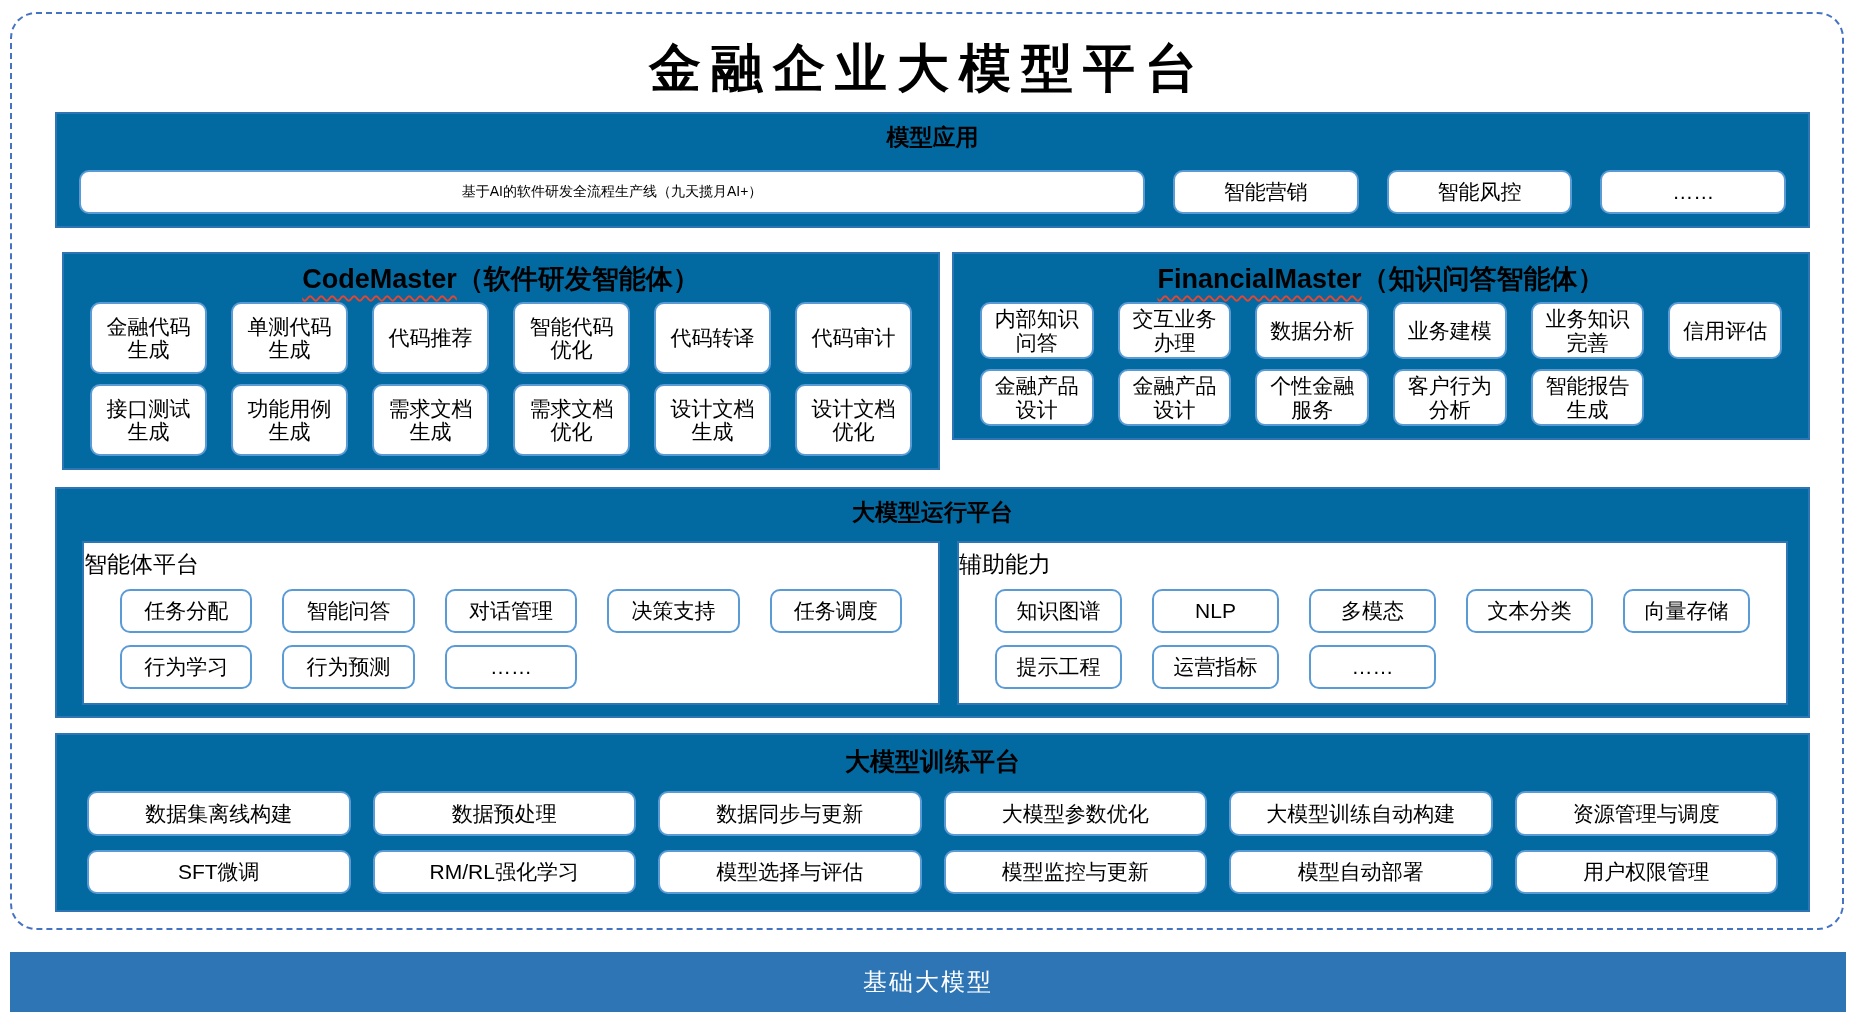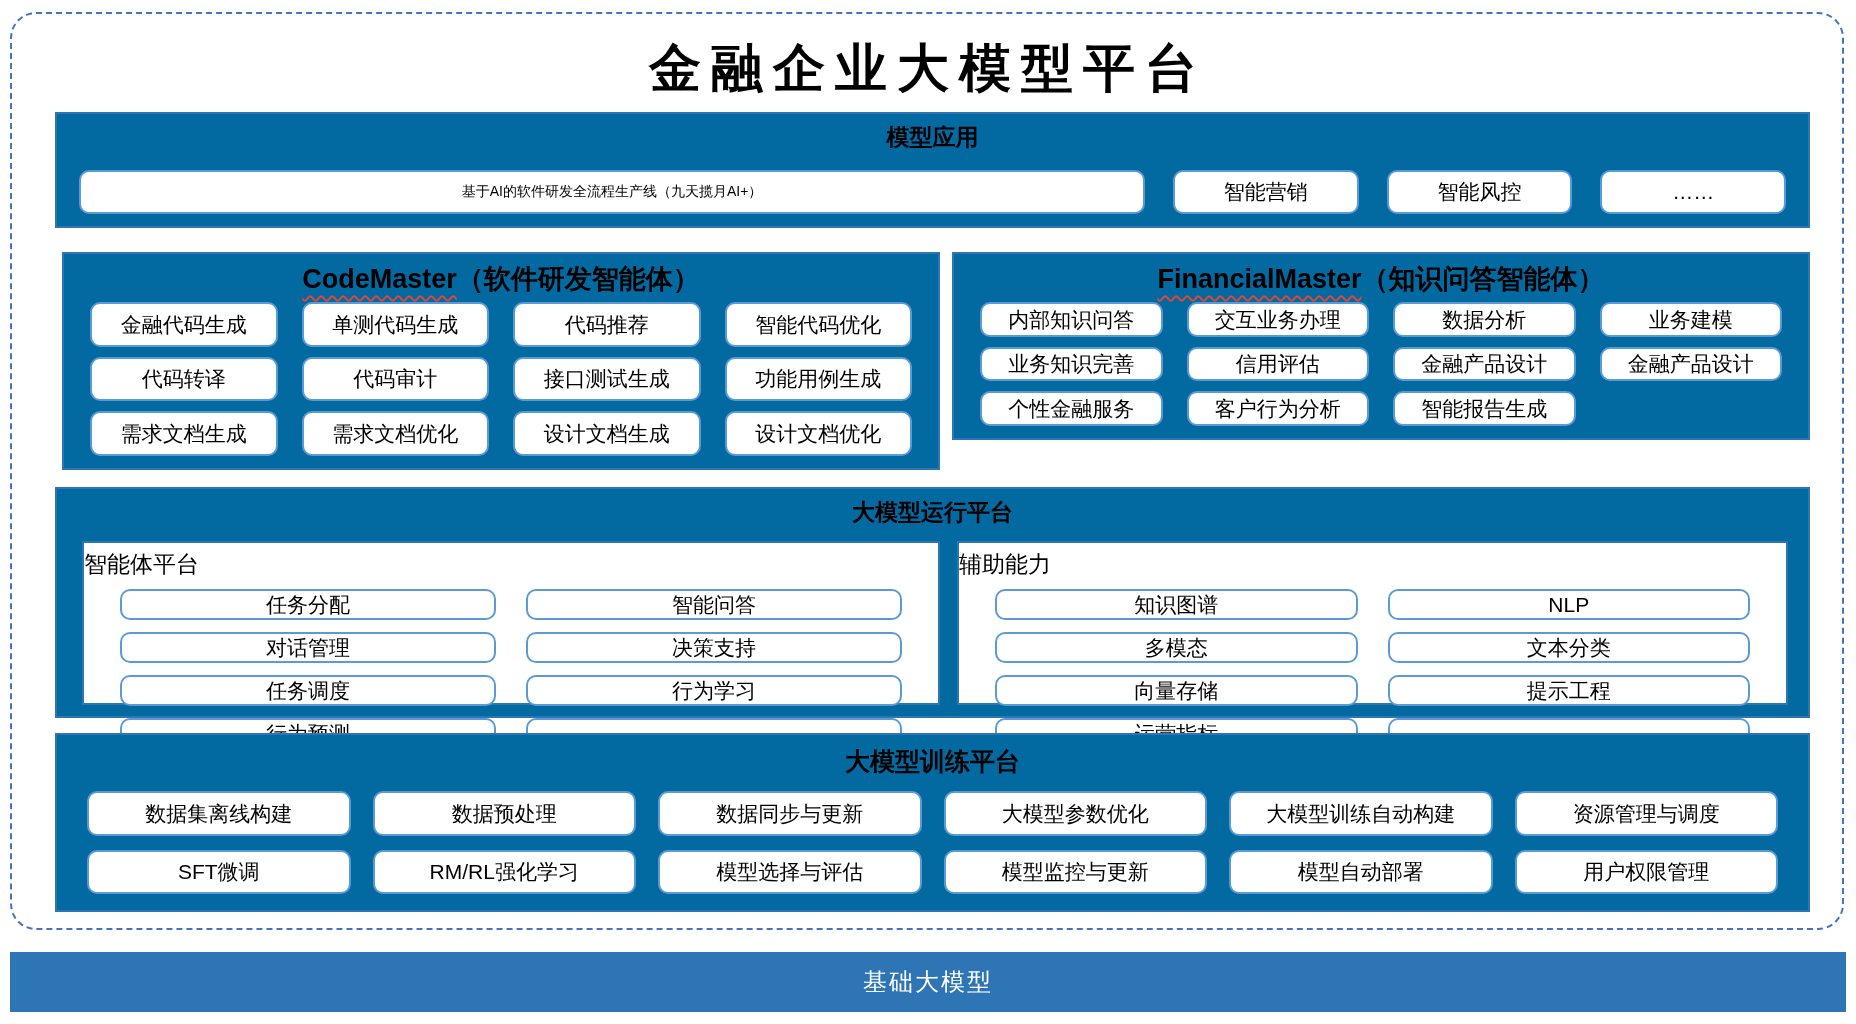--- a/index.html
+++ b/index.html
@@ -23,30 +23,30 @@
   .s1-row{position:absolute;left:22px;right:22px;top:56px;height:44px;display:flex;gap:28px;}
   .pill-big{flex:0 0 1066px;font-weight:400;font-size:14px;}
   .s1-pill{flex:1;}
   
   .s2-left{left:62px;top:252px;width:878px;height:218px;}
   .s2-right{left:952px;top:252px;width:858px;height:188px;}
   .agent-title{text-align:center;font-weight:700;font-size:27px;padding-top:7px;}
   .wavy{text-decoration-line:underline;text-decoration-style:wavy;
         text-decoration-color:var(--wavy);text-decoration-thickness:2px;text-underline-offset:7px;}
   .grid4{position:absolute;left:26px;right:26px;top:48px;bottom:12px;display:grid;
-         grid-template-columns:repeat(4,1fr);column-gap:24px;row-gap:10px;}
+         grid-template-columns:repeat(6,1fr);column-gap:24px;row-gap:10px;}
   
   .s3{left:55px;top:487px;width:1755px;height:231px;}
   .inner-box{position:absolute;top:52px;height:164px;border:2px solid var(--secborder);
          background:#fff;box-sizing:border-box;}
   .inner-left{left:25px;width:858px;}
   .inner-right{left:900px;width:831px;}
   .inner-header{text-align:left;font-weight:400;font-size:23px;padding-top:6px;}
   .grid4b{position:absolute;left:36px;right:36px;top:46px;bottom:14px;display:grid;
-         grid-template-columns:repeat(2,1fr);column-gap:30px;row-gap:12px;}
+         grid-template-columns:repeat(5,1fr);column-gap:30px;row-gap:12px;}
   
   .s4{left:55px;top:733px;width:1755px;height:179px;}
   .s4 .sec-header{font-size:25px;padding-top:10px;}
   .s4-rows{position:absolute;left:30px;right:30px;top:56px;bottom:16px;
          display:flex;flex-direction:column;gap:14px;}
   .row6{flex:1;display:flex;gap:22px;}
   .row6 .pill{flex:1;}
   
   .foundation-bar{position:absolute;left:10px;top:952px;width:1836px;height:60px;
          background:var(--barbg);color:#fff;display:flex;align-items:center;justify-content:center;

